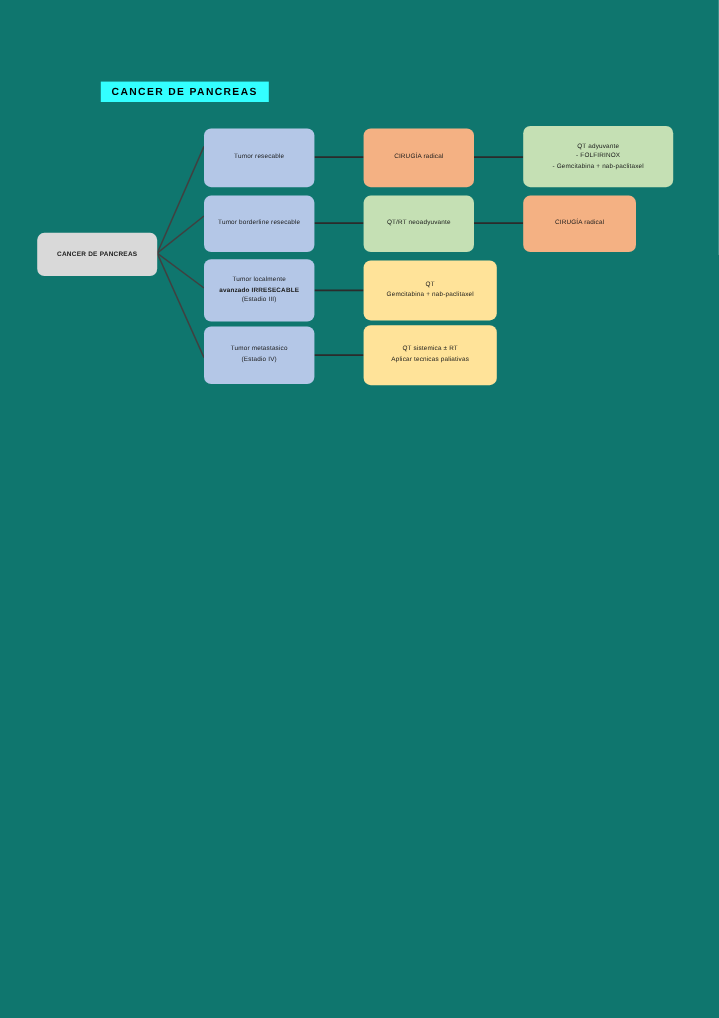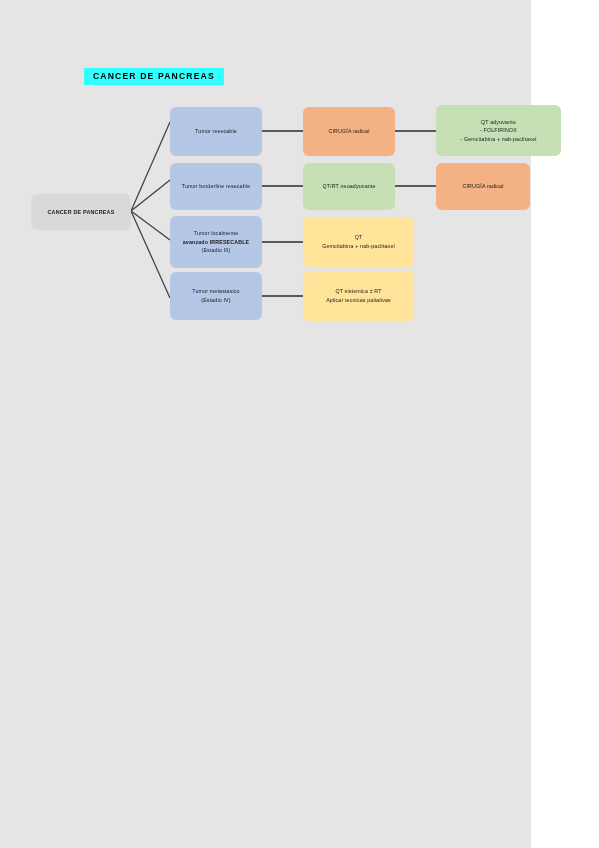--- a/index.html
+++ b/index.html
@@ -13,23 +13,23 @@
     position: relative;
     overflow: hidden;
     font-family: "Liberation Sans", sans-serif;
     color: #1a1a1a;
   }
 
   #page {
     position: absolute;
     left: 0;
     top: 0;
-    width: 531px;
+    width: 599px;
     height: 848px;
-    background: #e5e5e5;
+    background: #0f766e;
   }
 
   
   #diagram-title {
     position: absolute;
     left: 84px;
     top: 68px;
     background: #33ffff;
     padding: 2px 9px 3px 9px;
     font-size: 8.6px;

